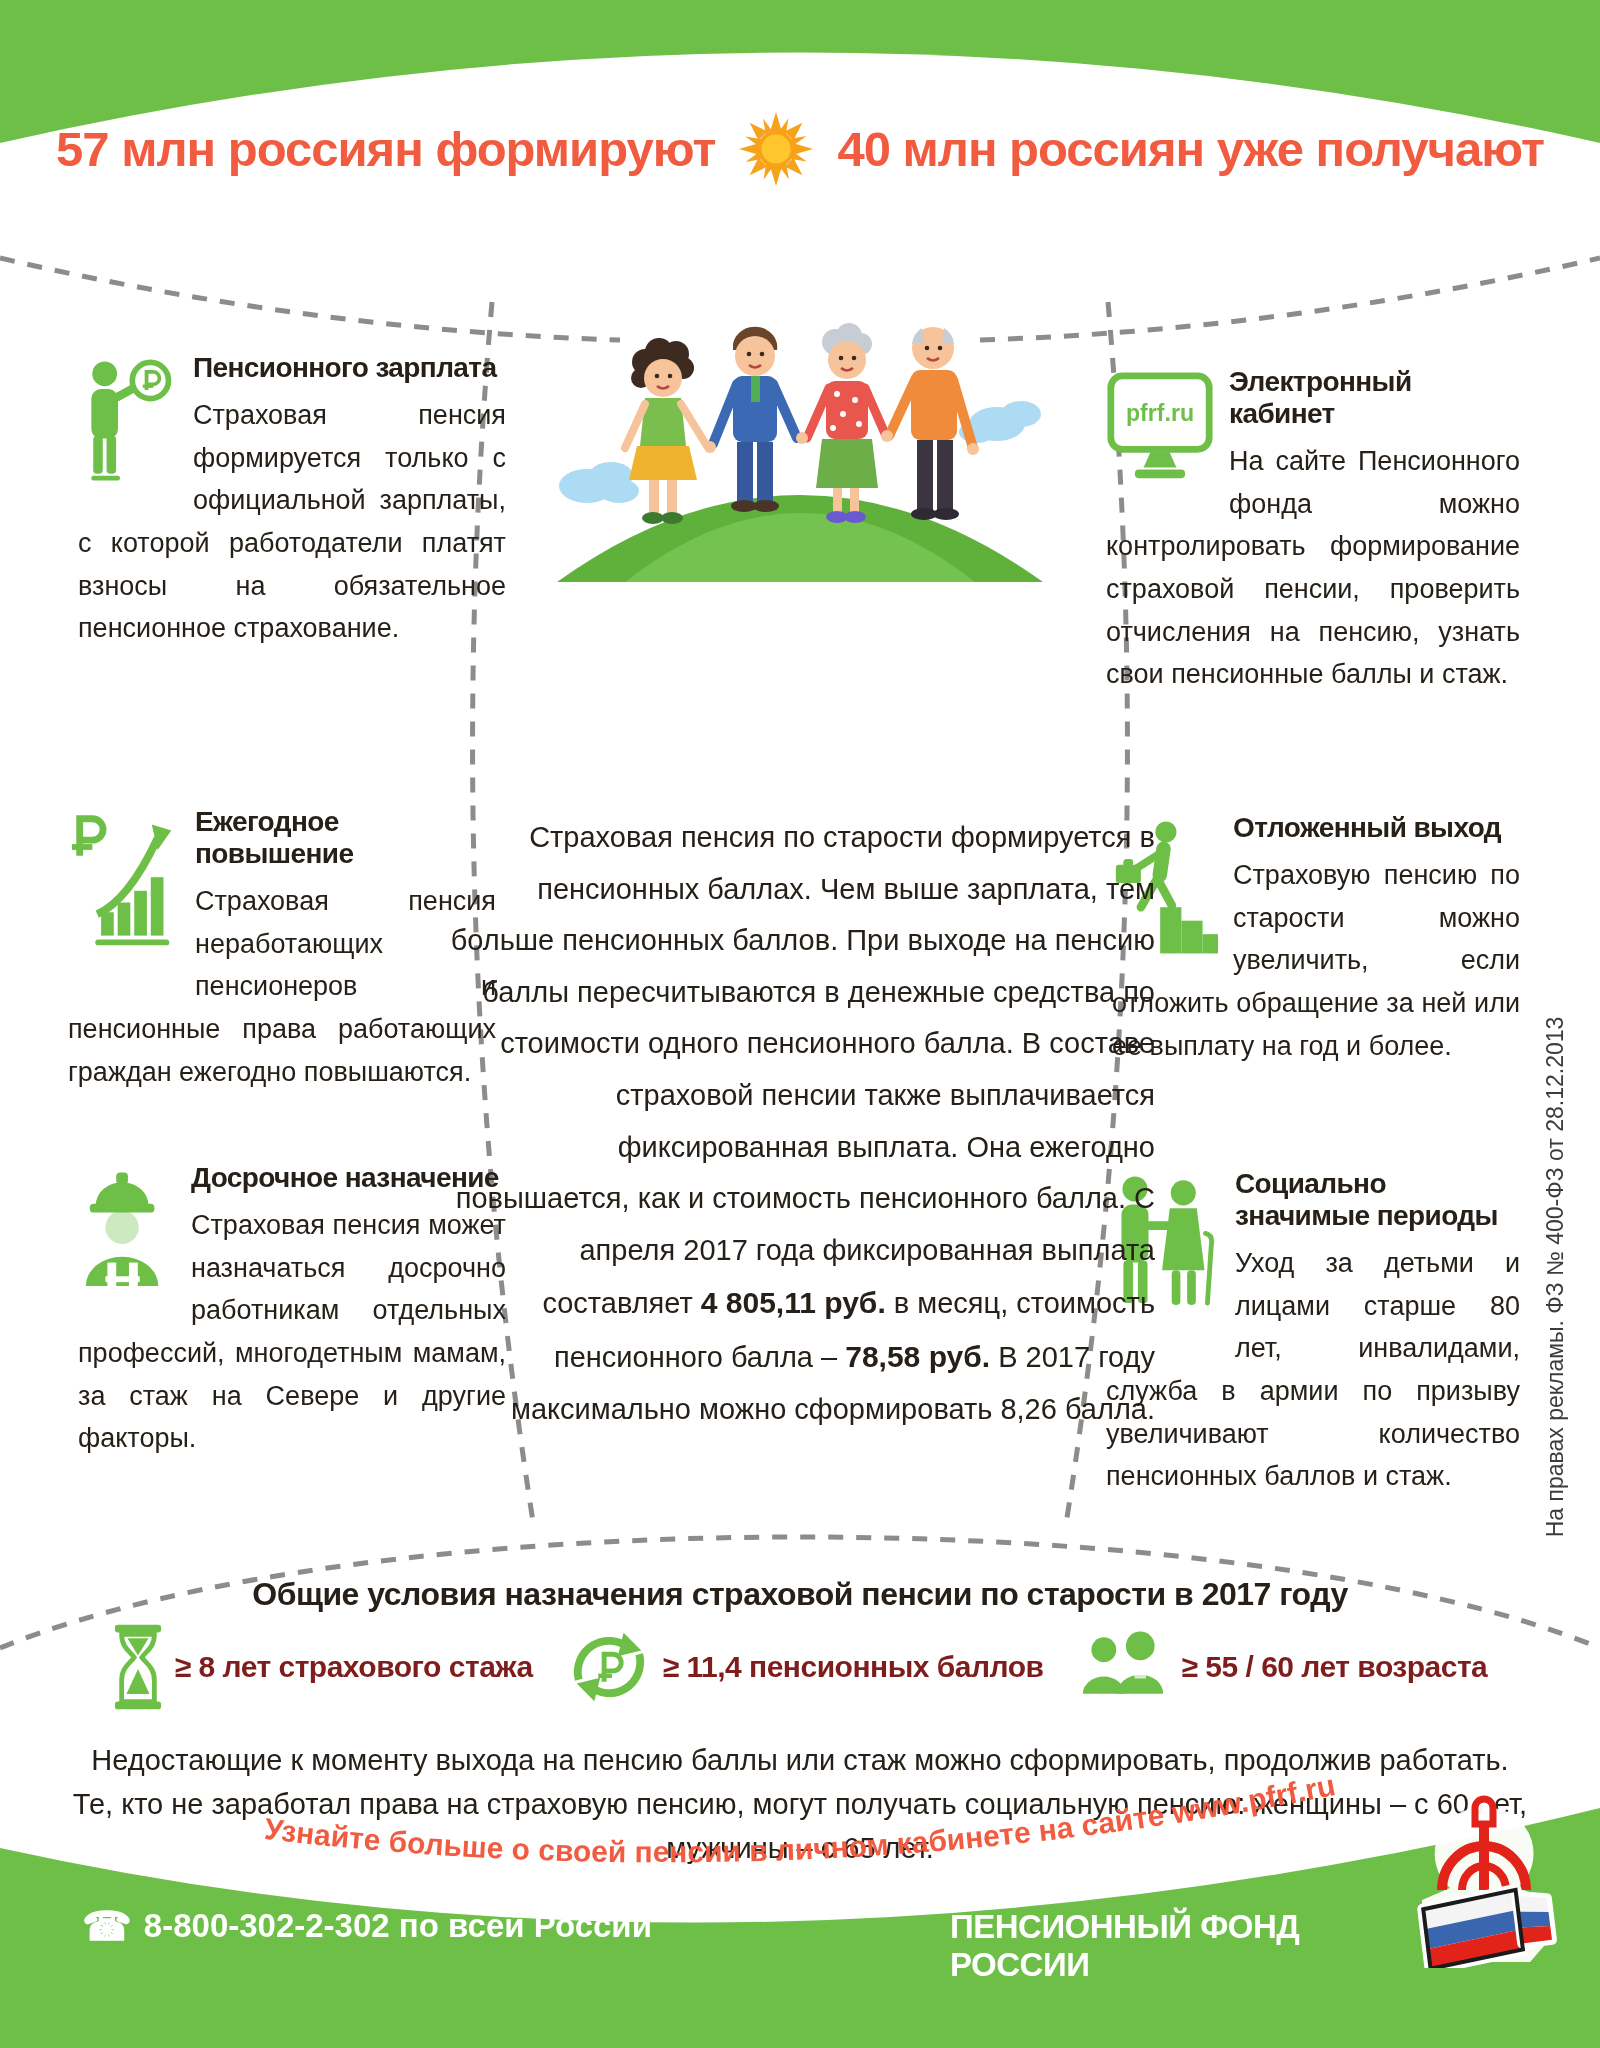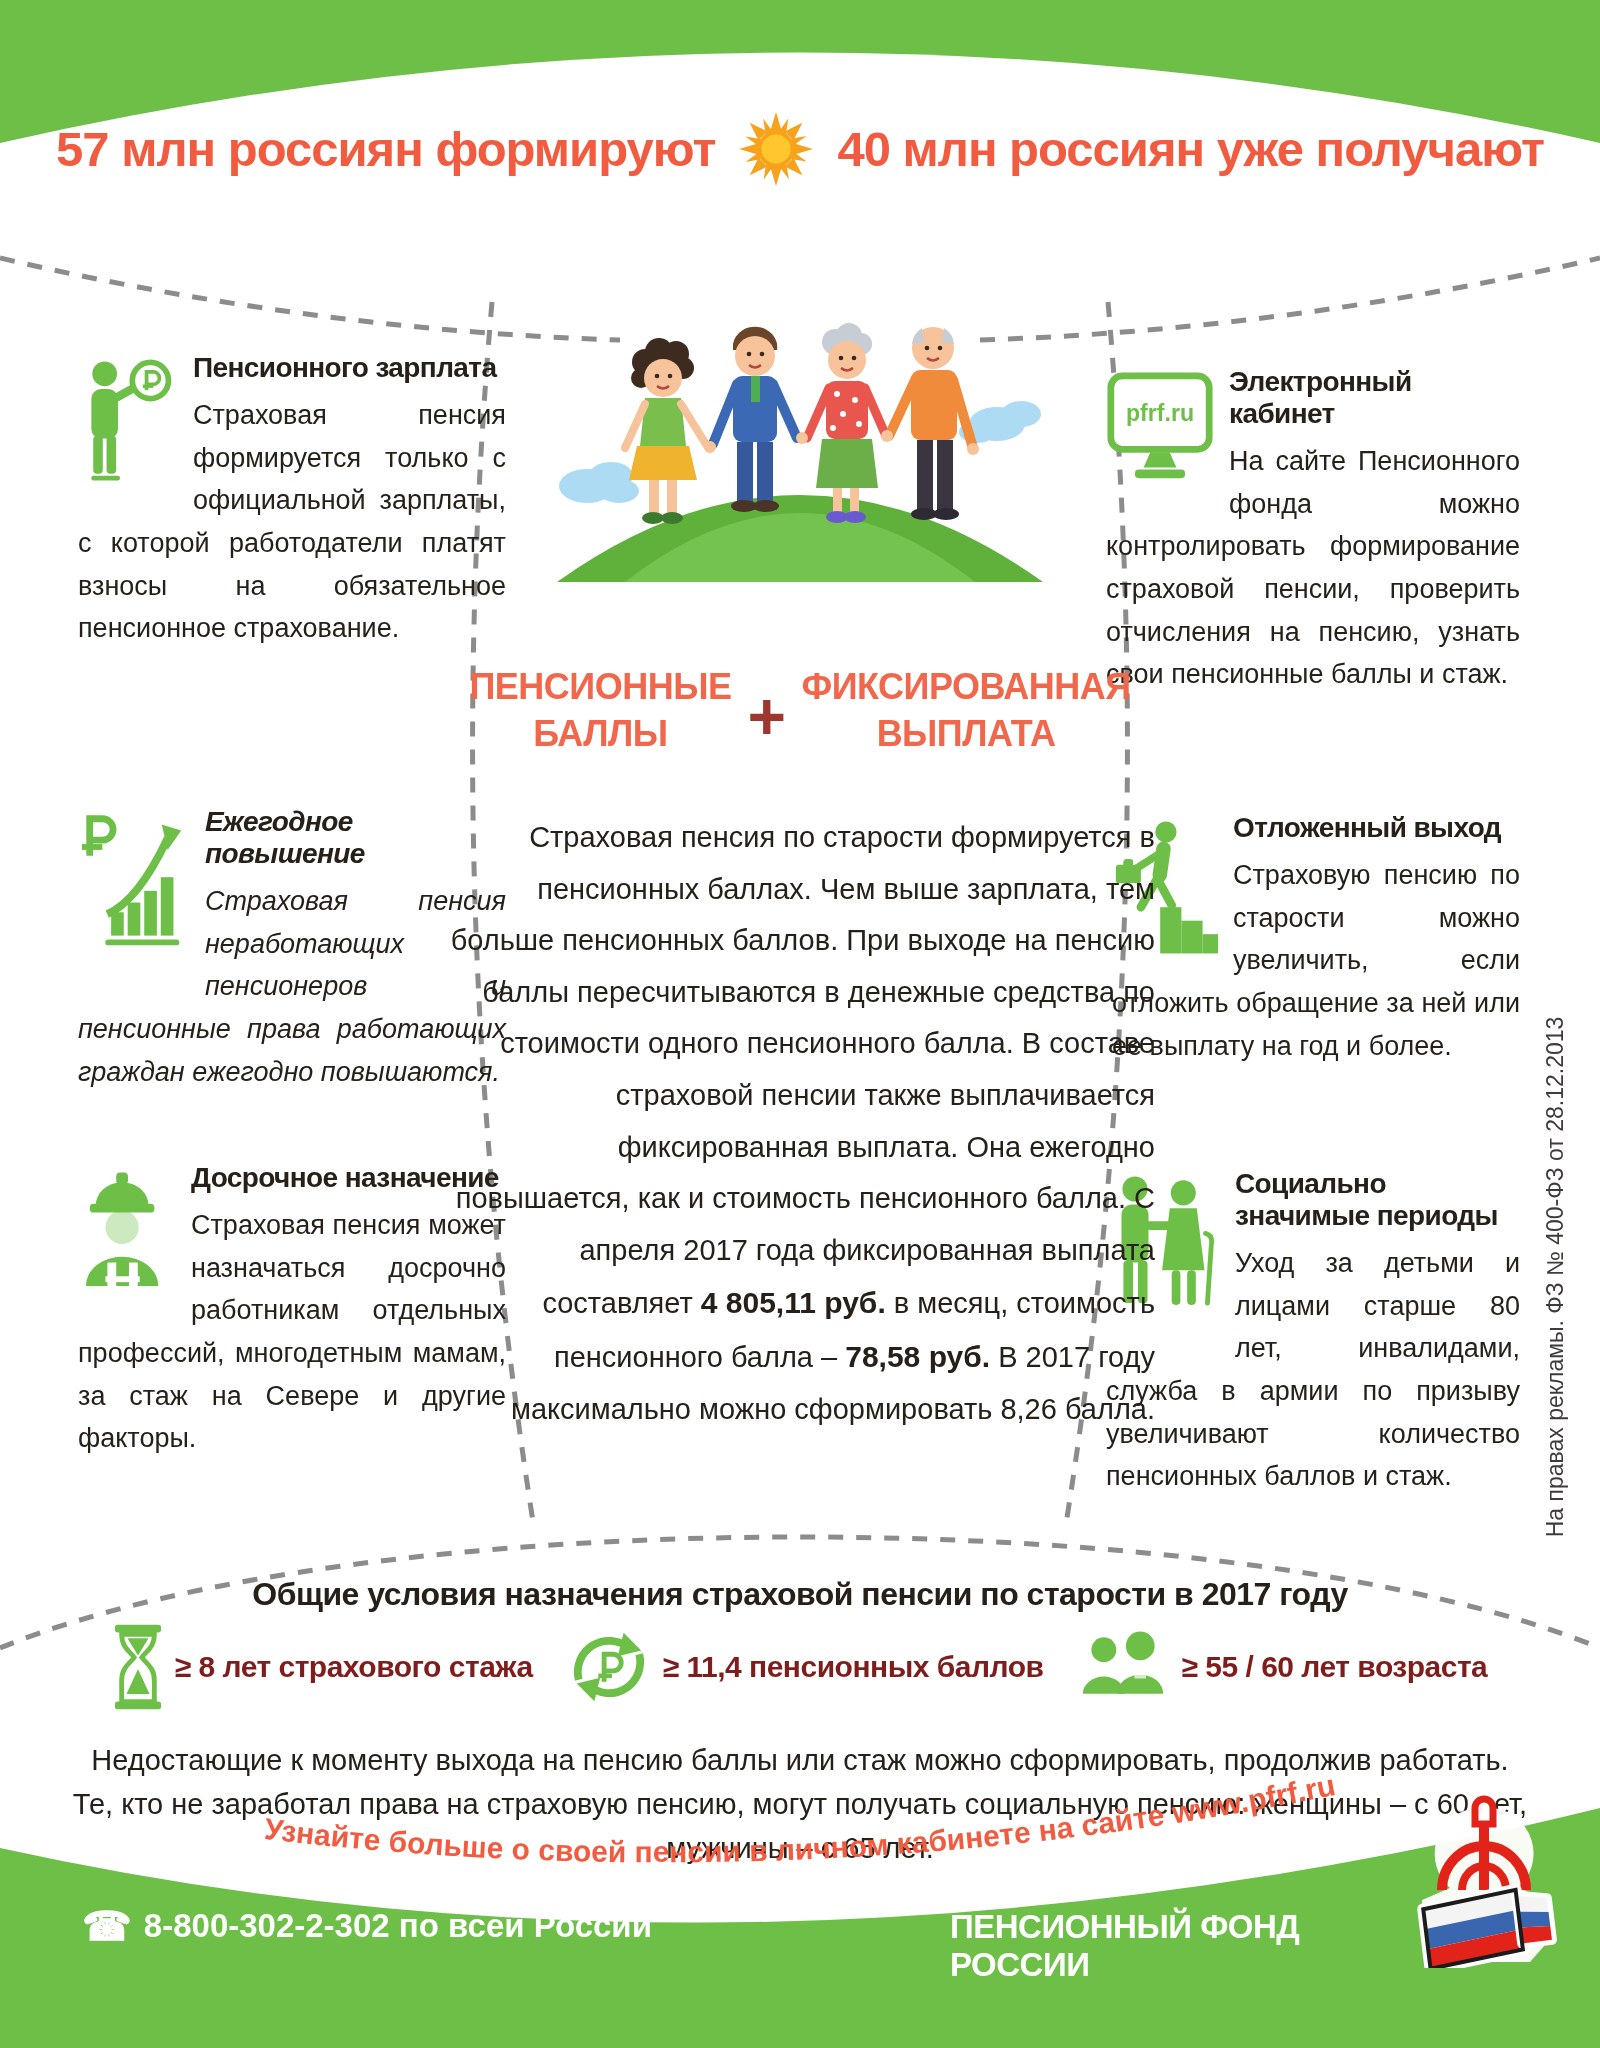--- a/index.html
+++ b/index.html
@@ -11,21 +11,21 @@
   .abs{position:absolute;}
   
   .header{top:112px;left:0;width:1600px;display:flex;align-items:center;justify-content:center;gap:24px;
     color:#f15b40;font-size:49px;font-weight:bold;letter-spacing:-1px;}
   
   .sec{color:#262019;}
   .sec .icon{float:left;margin:4px 15px 8px 0;}
   .sec h3{margin:0 0 10px;font-size:28px;font-weight:bold;letter-spacing:-0.6px;}
   .sec p{margin:0;font-size:27px;line-height:1.58;text-align:justify;}
   #sec-l1{top:352px;left:78px;width:428px;}
-  #sec-l2{top:806px;left:78px;width:428px;font-style:italic;}
+  #sec-l2{top:806px;left:68px;width:428px;}
   #sec-l3{top:1162px;left:78px;width:428px;}
   #sec-r1{top:366px;left:1106px;width:414px;}
   #sec-r2{top:812px;left:1112px;width:408px;}
   #sec-r3{top:1168px;left:1106px;width:414px;}
   
   #center-title{top:584px;left:420px;width:760px;text-align:center;font-size:58px;font-weight:800;
     color:#9d372f;letter-spacing:-1.5px;}
   #formula{top:664px;left:420px;width:760px;display:flex;justify-content:center;align-items:center;gap:16px;
     color:#f1674b;font-weight:800;font-size:36px;line-height:1.3;text-align:center;letter-spacing:-0.5px;}
   #formula .plus{font-size:66px;color:#9d372f;margin-top:10px;line-height:1;}
@@ -284,31 +284,20 @@
     </g>
     <g fill="#f6c39b">
       <circle cx="165" cy="261" r="6"></circle>
         <circle cx="257" cy="252" r="6"></circle>
         <circle cx="342" cy="250" r="6"></circle>
         <circle cx="428" cy="263" r="6"></circle>
     </g>
   </svg>
 
 
-  <div class="abs" id="formula">
-    <span>
-      <span>ПЕНСИОННЫЕ</span><br>
-      <span>БАЛЛЫ</span>
-    </span>
-    <span class="plus">+</span>
-    <span>
-      <span>ФИКСИРОВАННАЯ</span><br>
-      <span>ВЫПЛАТА</span>
-    </span>
-  </div>
 
   <p class="abs" id="center-par">
     <span>Страховая пенсия по старости формируется в пенсионных баллах. Чем выше зарплата, тем больше пенсионных баллов. При выходе на пенсию баллы пересчитываются в денежные средства по стоимости одного пенсионного балла. В составе страховой пенсии также выплачивается фиксированная выплата. Она ежегодно повышается, как и стоимость пенсионного балла. С апреля 2017 года фиксированная выплата составляет </span><b>4 805,11 руб.</b><span> в месяц, стоимость пенсионного балла – </span><b>78,58 руб.</b><span> В 2017 году максимально можно сформировать 8,26 балла.</span>
   </p>
 
   <div class="abs" id="bottom-heading">Общие условия назначения страховой пенсии по старости в 2017 году</div>
 
   <div class="abs" id="conditions">
     <div class="cond">
       <svg width="50" height="86" viewBox="0 0 52 88">

